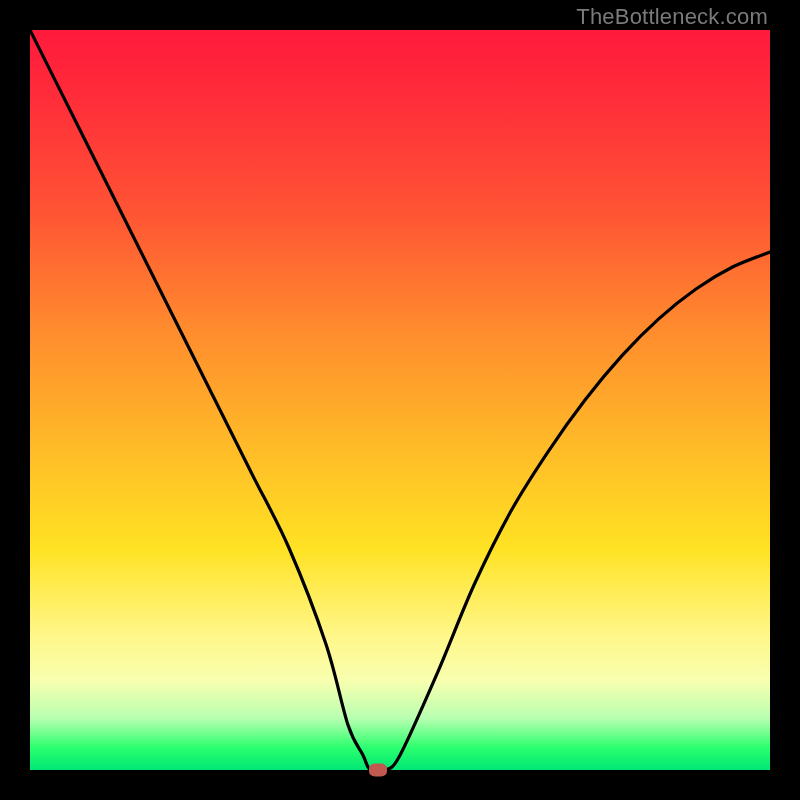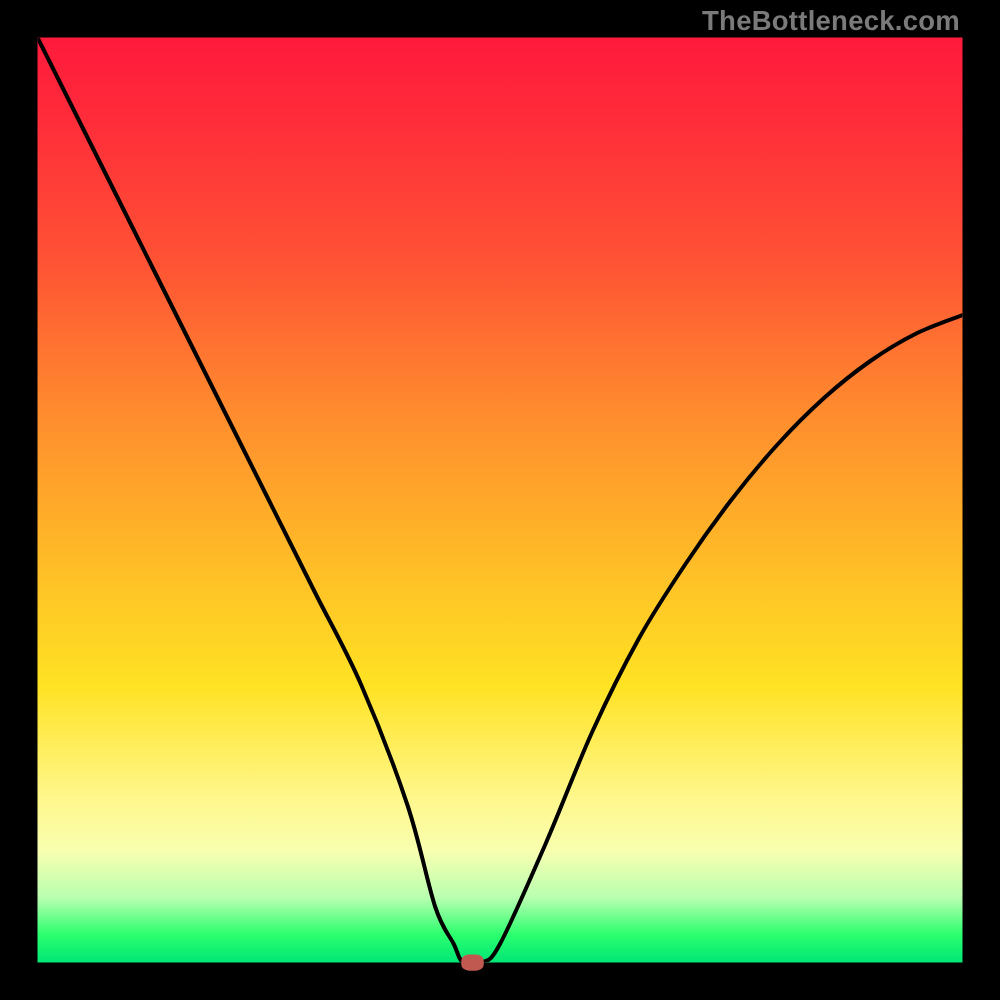--- a/index.html
+++ b/index.html
@@ -39,21 +39,21 @@
       #2bff6e 97%,
       #00e676 100%
     );
   }
   .watermark {
     position: absolute;
     top: 4px;
     right: 32px;
     color: #7a7a7a;
     font-size: 22px;
-    font-weight: 700;
+    font-weight: 400;
     letter-spacing: 0.2px;
     user-select: none;
   }
   svg.curve {
     position: absolute;
     top: 0;
     left: 0;
     width: 740px;
     height: 740px;
   }

